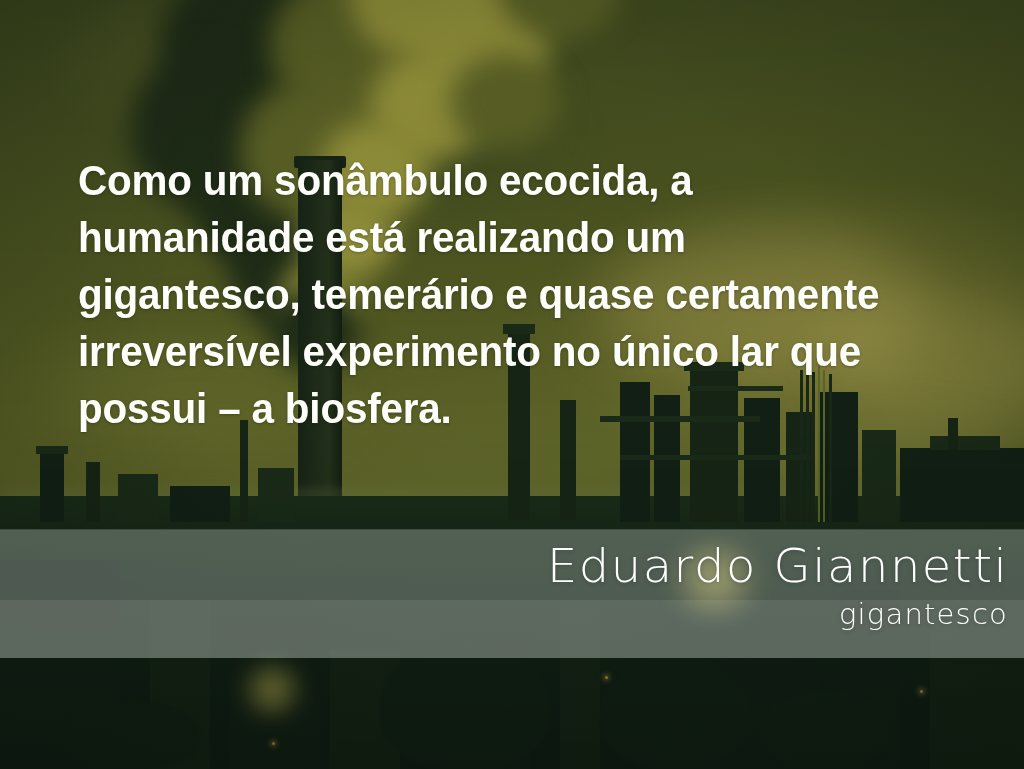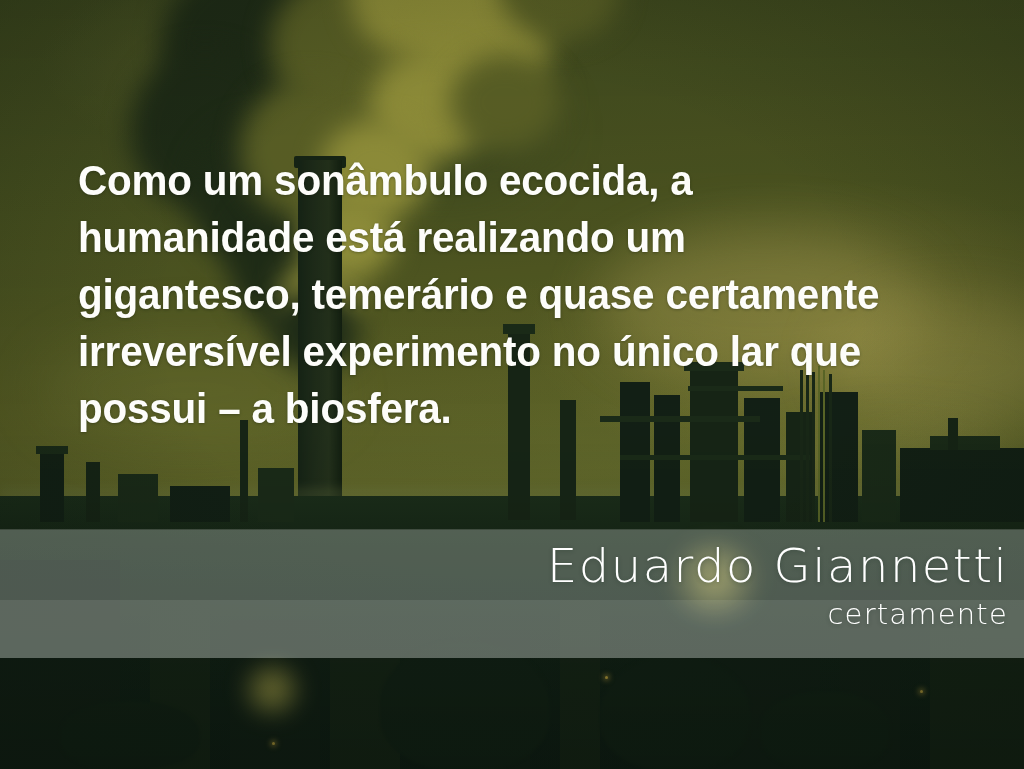--- a/index.html
+++ b/index.html
@@ -252,16 +252,16 @@
 gigantesco, temerário e quase certamente
 irreversível experimento no único lar que
 possui – a biosfera.</div>
 
   <div class="band-main"></div>
   <div class="band-soft"></div>
   <div class="band-edge-top"></div>
 
   <div class="attrib">
     <div class="name">Eduardo Giannetti</div>
-    <div class="role">certamente</div>
+    <div class="role">gigantesco</div>
   </div>
 
 </div>
 
 </body></html>

